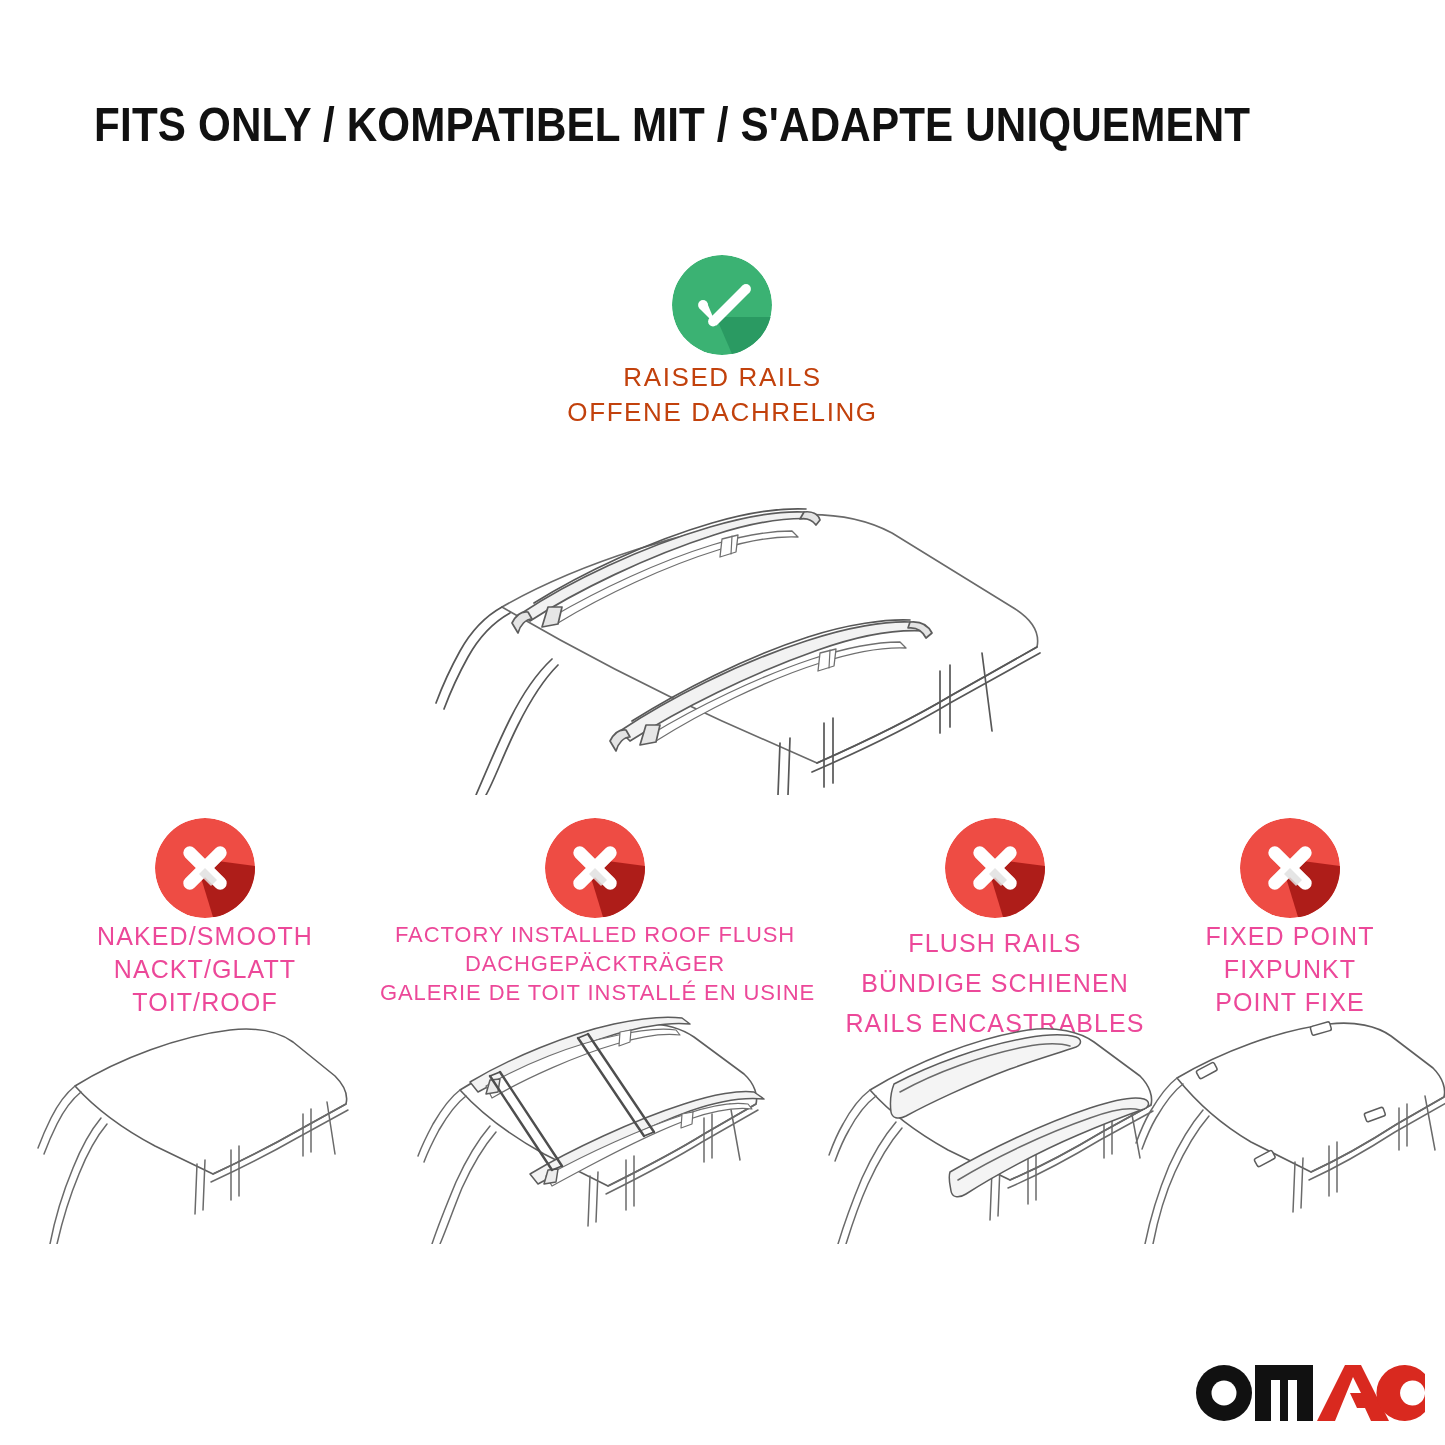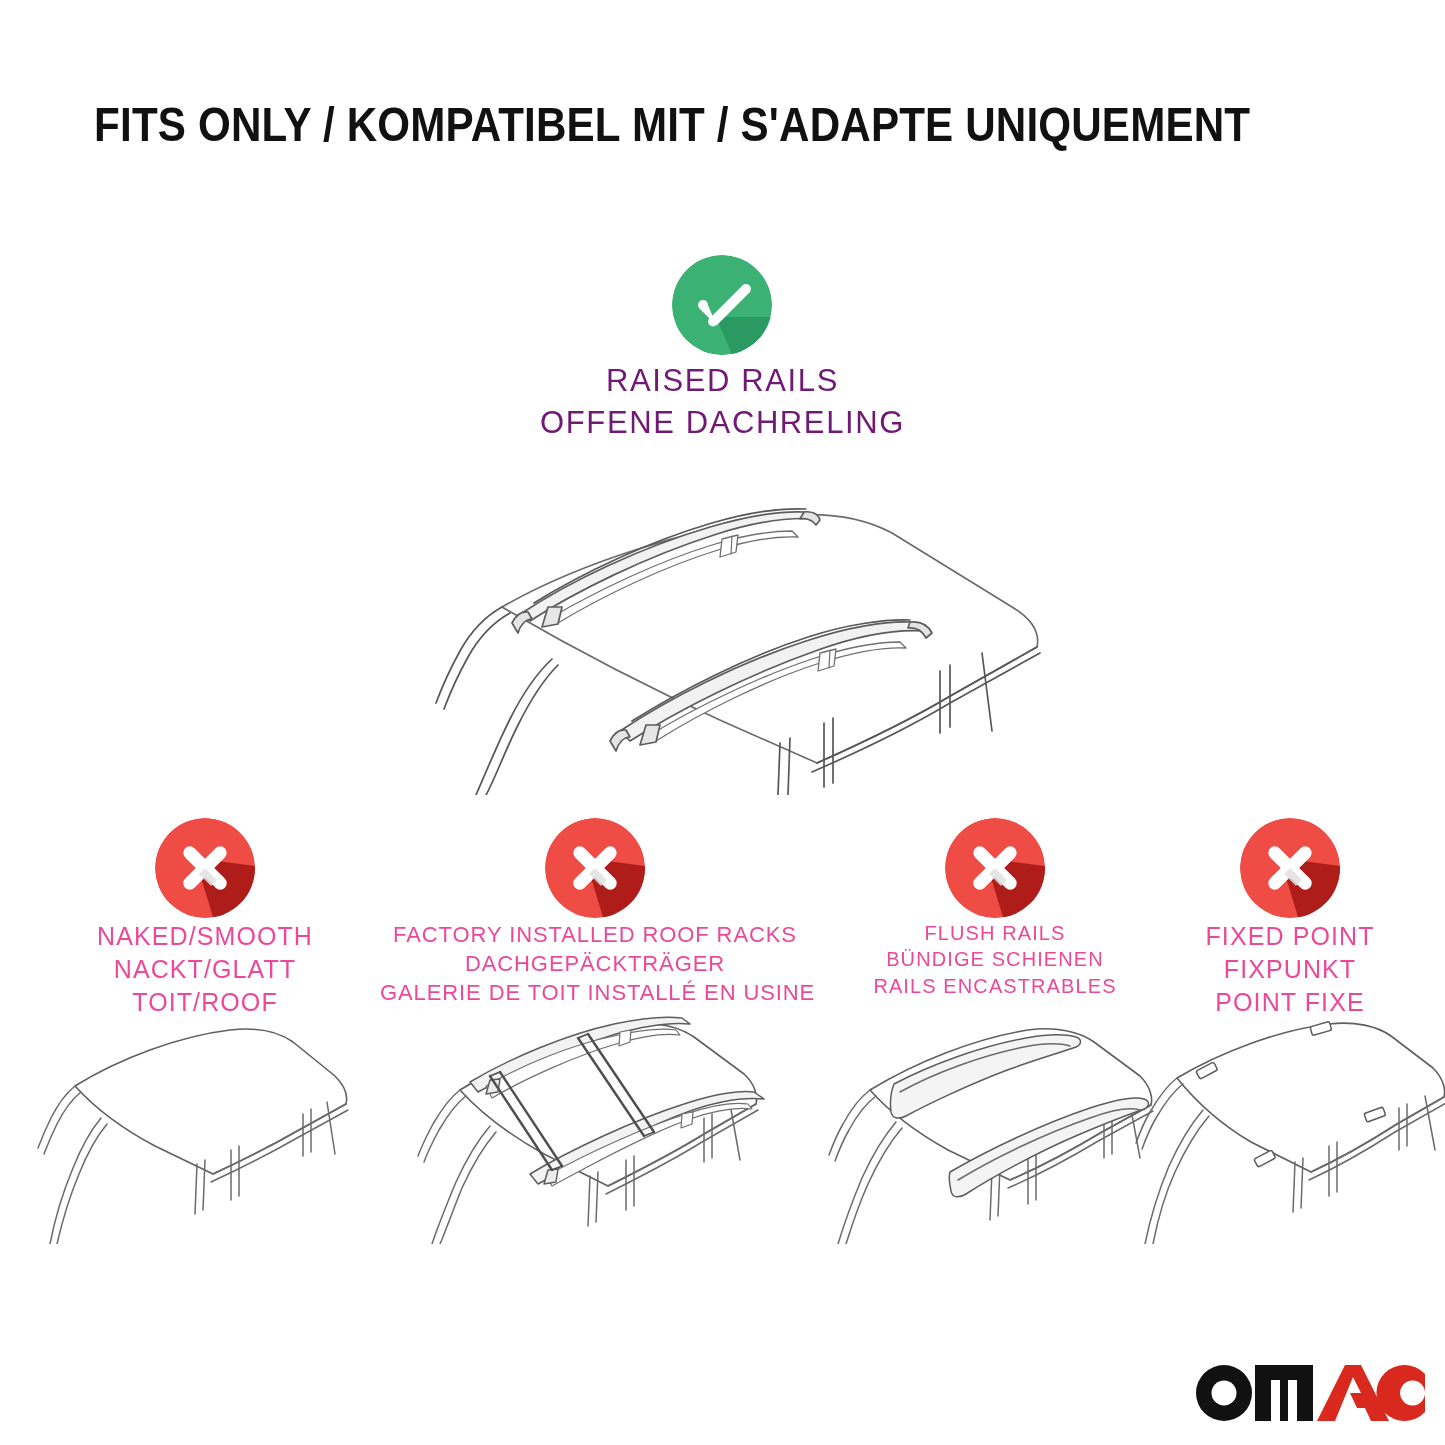--- a/index.html
+++ b/index.html
@@ -38,23 +38,23 @@
   }
   .badge svg{display:block;width:100%;height:100%;}
 
   
   .hero-labels{
     position:absolute;
     left:0;right:0;top:360px;
     text-align:center;
   }
   .hero-labels .line{
-    font-size:31px;
+    font-size:26px;
     letter-spacing:1.6px;
-    color:#701a75;
+    color:#c2410c;
     line-height:1.34;
     font-weight:400;
     white-space:nowrap;
   }
   .hero-art{
     position:absolute;
     left:392px;top:495px;
     width:680px;height:300px;
   }
   .hero-art svg{display:block;width:100%;height:100%;}
@@ -84,21 +84,21 @@
 
   .c1{left:35px;width:340px;}
   .c1 .labels .line{font-size:25px;letter-spacing:1.1px;}
   .c1 .art{top:196px;width:340px;height:230px;}
 
   .c2{left:380px;width:430px;}
   .c2 .labels .line{font-size:22px;letter-spacing:0.9px;}
   .c2 .art{top:186px;left:18px;width:400px;height:240px;}
 
   .c3{left:825px;width:340px;}
-  .c3 .labels .line{font-size:20px;letter-spacing:1.1px;}
+  .c3 .labels .line{font-size:25px;letter-spacing:1.1px;margin-top:7px;}
   .c3 .art{top:196px;left:-35px;width:400px;height:230px;}
 
   .c4{left:1120px;width:340px;}
   .c4 .labels .line{font-size:25px;letter-spacing:1.1px;}
   .c4 .art{top:196px;left:-5px;width:340px;height:230px;}
 
   .badge-c1{left:155px;top:818px;}
   .badge-c2{left:545px;top:818px;}
   .badge-c3{left:945px;top:818px;}
   .badge-c4{left:1240px;top:818px;}
@@ -235,21 +235,21 @@
     <path d="M40 40 L100 48 L100 86 A50 50 0 0 1 58 99 Z" fill="#AE1D19"></path>
     <g fill="#ffffff">
       <rect x="43.5" y="22" width="13" height="56" rx="6.5" transform="rotate(45 50 50)"></rect>
       <rect x="43.5" y="22" width="13" height="56" rx="6.5" transform="rotate(-45 50 50)"></rect>
     </g>
     <path d="M50 50 L62 62 L56 68 L44 56 Z" fill="#e0e0e0" opacity="0.85"></path>
   </svg>
 </div>
 <div class="col c2">
   <div class="labels">
-    <div class="line">FACTORY INSTALLED ROOF RACKS</div>
+    <div class="line">FACTORY INSTALLED ROOF FLUSH</div>
     <div class="line">DACHGEPÄCKTRÄGER</div>
     <div class="line">GALERIE DE TOIT INSTALLÉ EN USINE</div>
   </div>
   <div class="art">
     <svg viewBox="0 0 400 240" width="400" height="240" xmlns="http://www.w3.org/2000/svg" fill="none" stroke="#6a6a6a" stroke-width="1.5" stroke-linecap="round" stroke-linejoin="round">
 
       <path d="M62 86 C110 56 172 30 226 22 C256 17 280 22 296 33
                L346 70 C357 80 360 92 358 100
                L306 130 C274 150 238 168 210 182
                L146 150 C110 130 80 106 62 86 Z" fill="#ffffff" stroke="#5f5f5f" stroke-width="1.6"></path>

